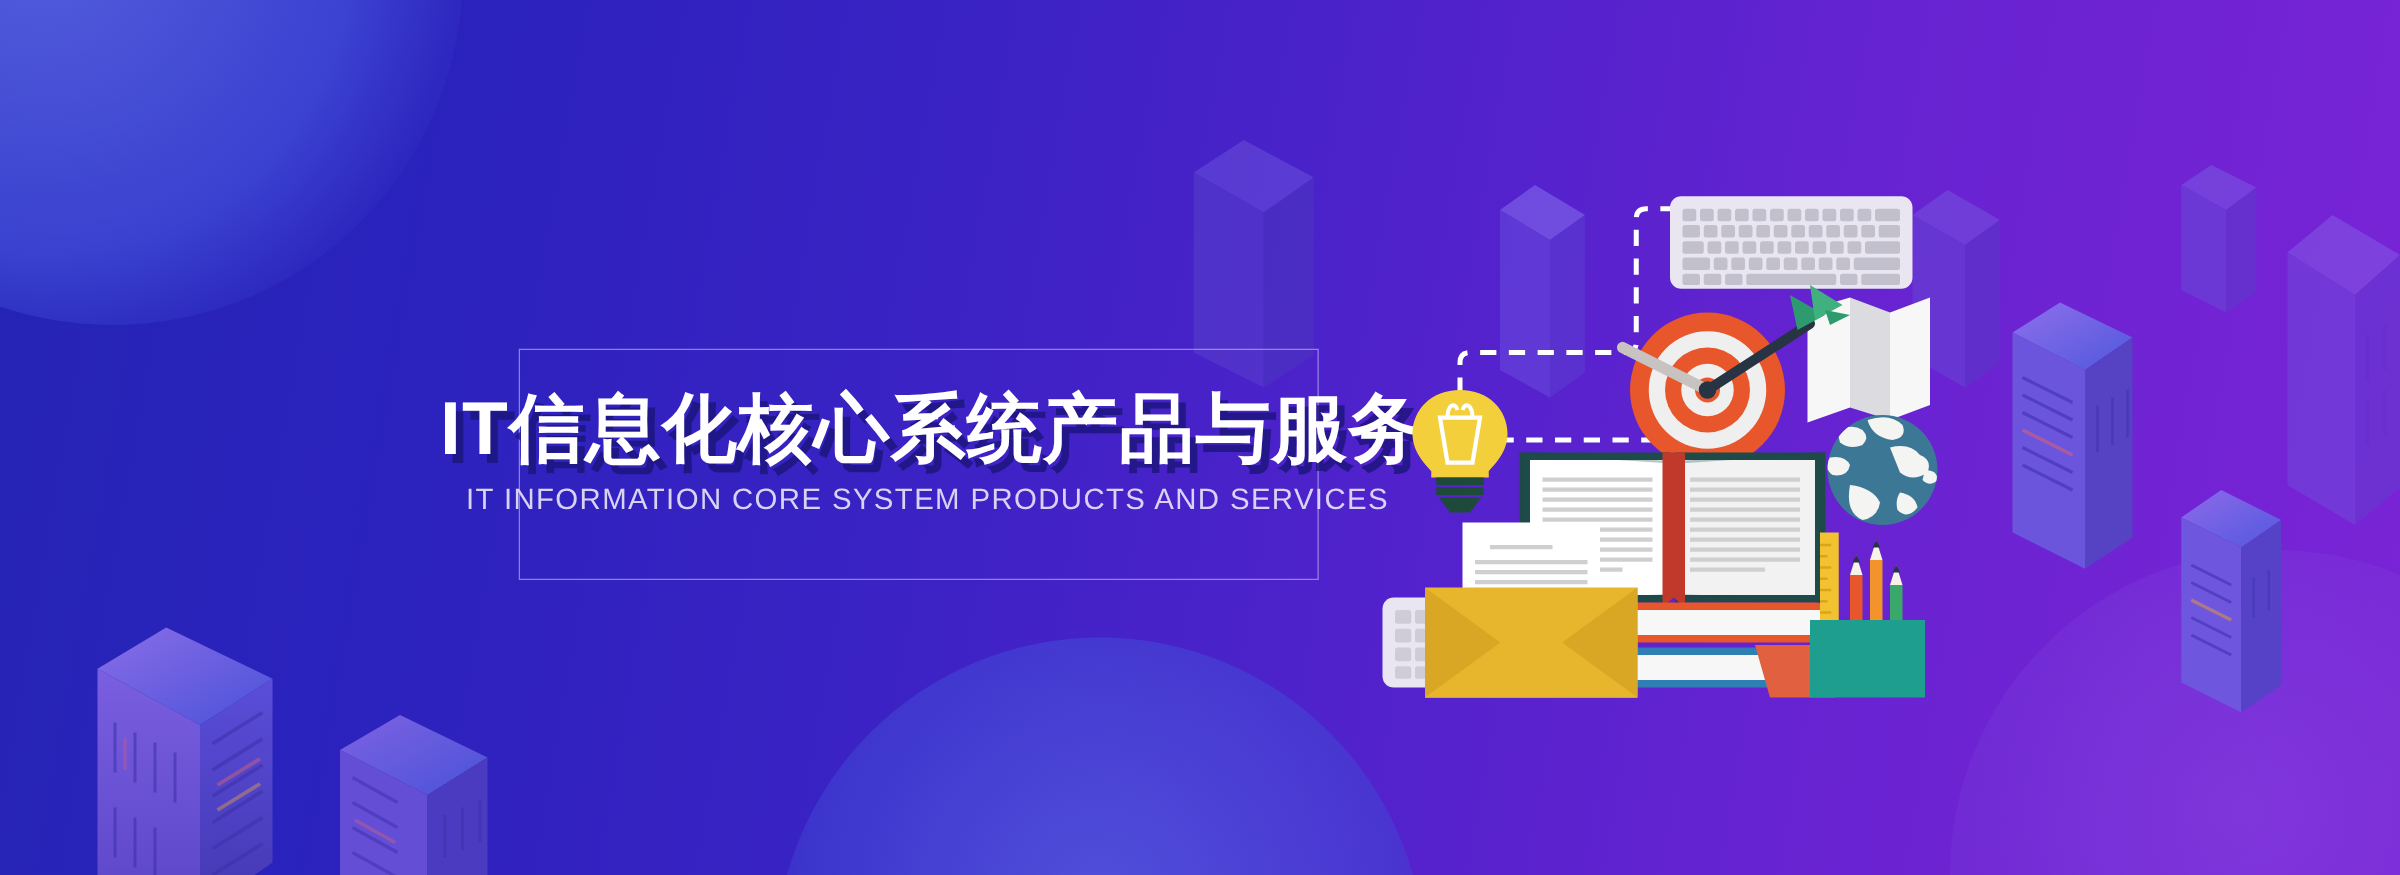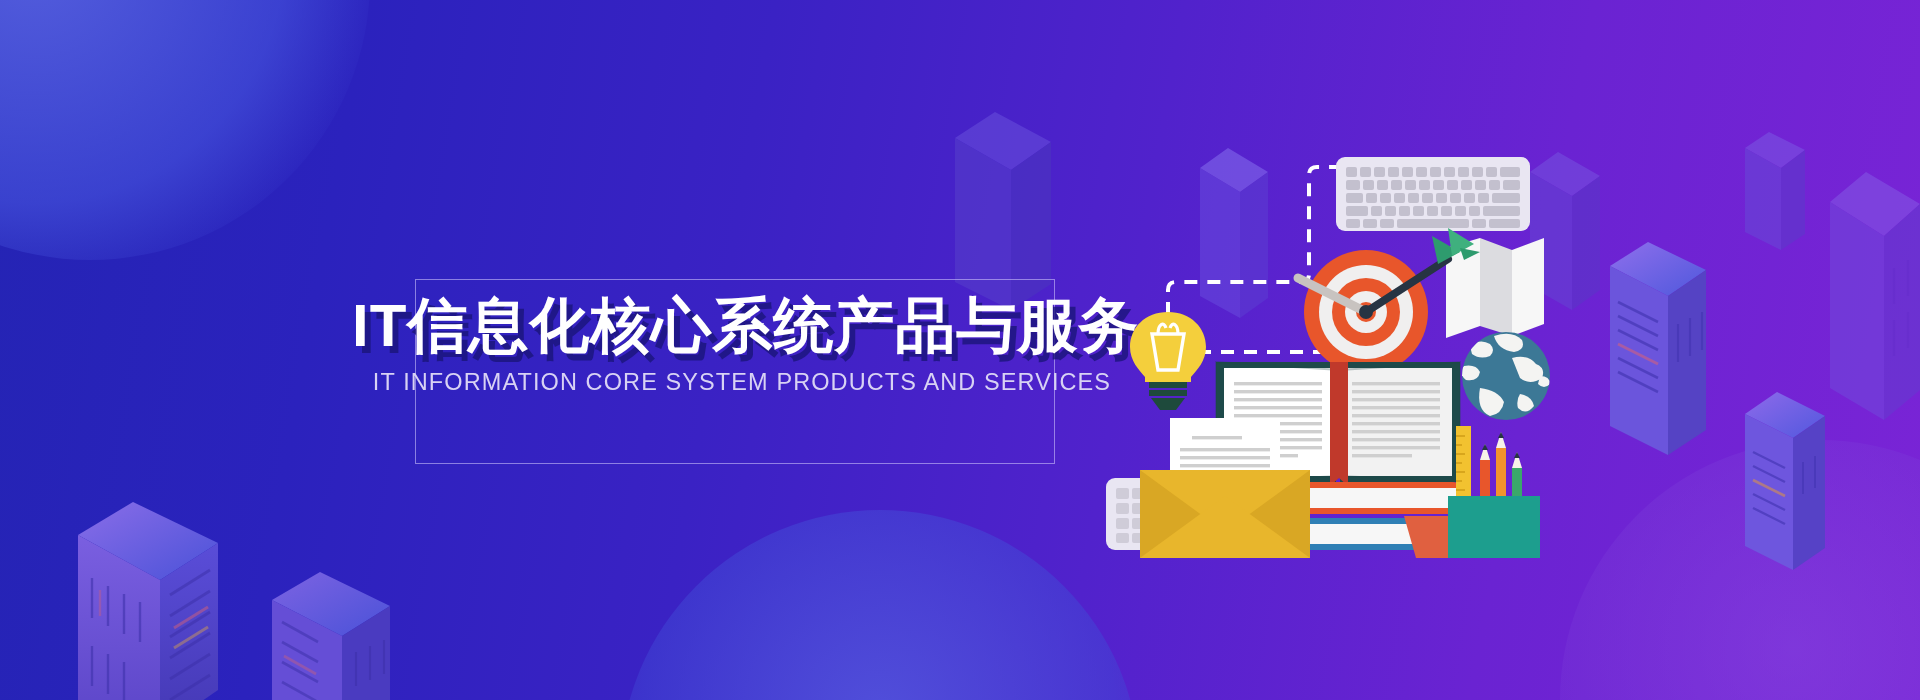--- a/index.html
+++ b/index.html
@@ -28,21 +28,21 @@
   
   .bldg{position:absolute;pointer-events:none;}
   .bldg svg{display:block;overflow:visible;}
 
   
   .frame{
     position:absolute;left:415px;top:279px;width:640px;height:185px;
     border:1px solid rgba(215,205,255,.55);
   }
   .headline{
-    position:absolute;left:352px;top:295px;width:780px;text-align:center;
+    position:absolute;left:352px;top:312px;width:780px;text-align:center;
   }
   .title{
     margin:0;color:#ffffff;font-size:60px;line-height:1.02;font-weight:bold;
     letter-spacing:1px;white-space:nowrap;
     text-shadow:6px 7px 0 rgba(26,20,120,.78);
   }
   .subtitle{
     margin:13px 0 12px 0;color:#d8d2f4;font-size:23.5px;font-weight:normal;
     letter-spacing:1.1px;white-space:nowrap;
   }

